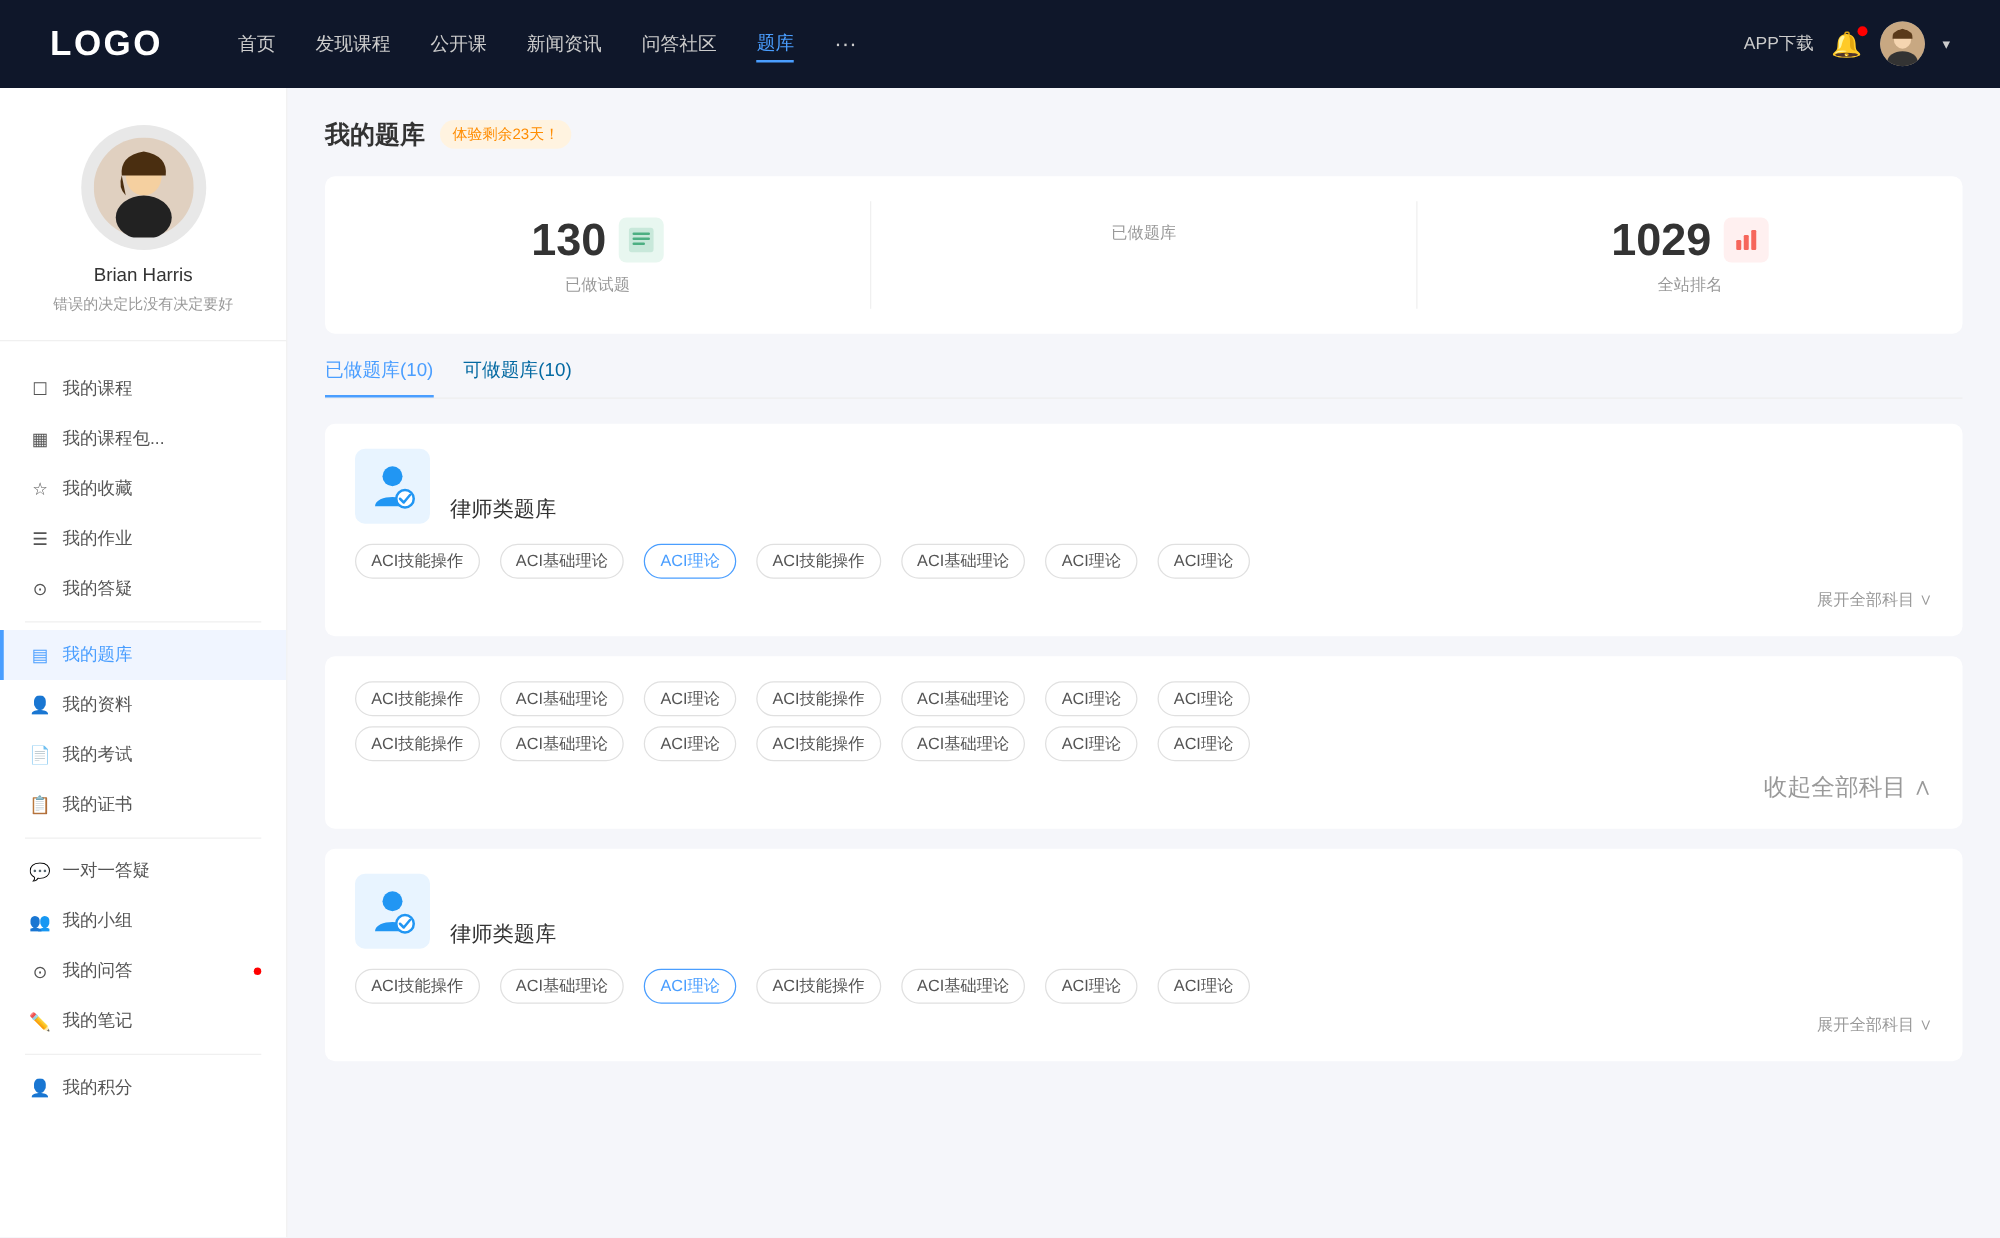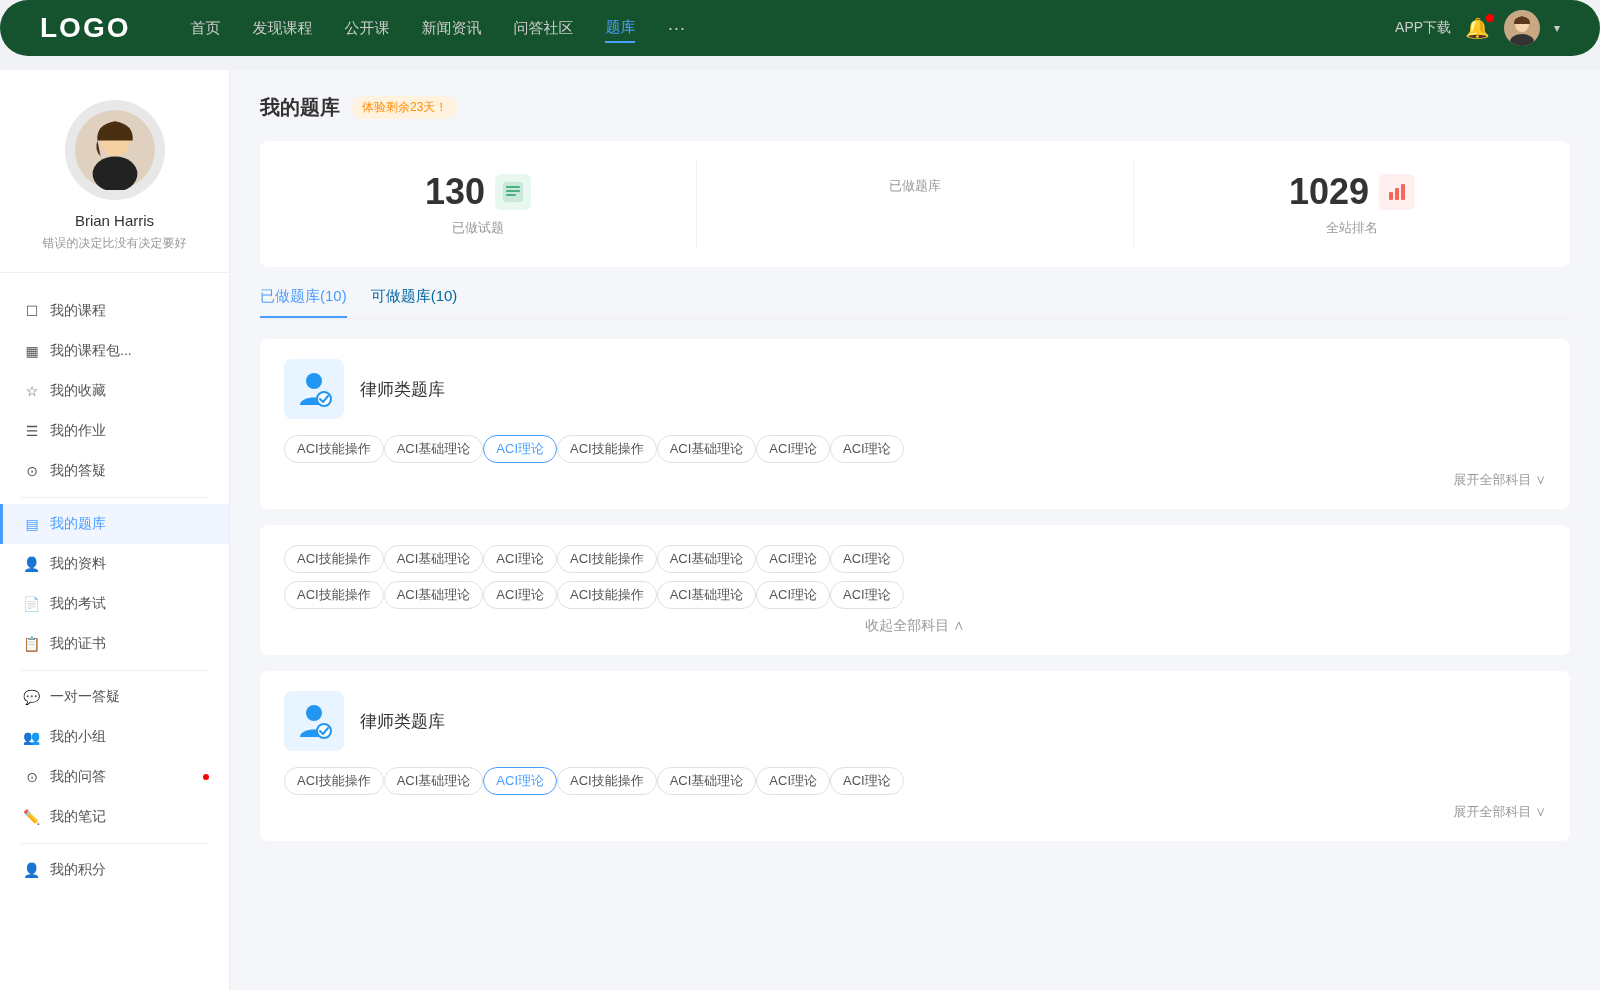--- a/index.html
+++ b/index.html
@@ -1,19 +1,19 @@
 <!DOCTYPE html>
 <html><head>
   <meta charset="utf-8">
   <style>
     * { box-sizing: border-box; margin: 0; padding: 0; }
     body { font-family: -apple-system, BlinkMacSystemFont, "PingFang SC", "Microsoft YaHei", sans-serif; background: #f0f2f5; color: #333; }
 
     
-    .header { background: #14532d; height: 56px; display: flex; align-items: center; padding: 0 40px; position: fixed; top: 0; left: 0; right: 0; z-index: 100; border-radius: 29px; }
+    .header { background: #0f172a; height: 70px; display: flex; align-items: center; padding: 0 40px; position: fixed; top: 0; left: 0; right: 0; z-index: 100; }
     .header-logo { color: #fff; font-size: 28px; font-weight: bold; letter-spacing: 2px; margin-right: 60px; }
     .header-nav { display: flex; gap: 32px; flex: 1; align-items: center; }
     .nav-item { color: #ccc; font-size: 15px; cursor: pointer; padding: 4px 0; }
     .nav-item.active { color: #4a9eff; border-bottom: 2px solid #4a9eff; }
     .nav-dots { color: #ccc; font-size: 18px; cursor: pointer; }
     .header-right { display: flex; align-items: center; gap: 14px; }
     .header-app { color: #ccc; font-size: 14px; cursor: pointer; }
     .header-bell { position: relative; cursor: pointer; }
     .bell-icon { font-size: 20px; color: #ccc; }
     .bell-badge { position: absolute; top: -2px; right: -4px; width: 8px; height: 8px; background: red; border-radius: 50%; }
@@ -58,28 +58,28 @@
     .stat-icon.red { background: #fff0f0; }
     .stat-label { font-size: 13px; color: #999; margin-top: 6px; }
 
     
     .tabs { display: flex; gap: 24px; margin-bottom: 20px; border-bottom: 1px solid #eee; }
     .tab { font-size: 15px; color: #0369a1; cursor: pointer; padding-bottom: 10px; }
     .tab.active { color: #4a9eff; border-bottom: 2px solid #4a9eff; font-weight: 500; }
 
     
     .qbank-section { background: #fff; border-radius: 8px; margin-bottom: 16px; padding: 20px 24px; }
-    .qbank-header { display: flex; align-items: center; gap: 16px; margin-bottom: 16px; }
+    .qbank-header { display: flex; align-items: flex-end; gap: 16px; margin-bottom: 16px; }
     .qbank-icon { width: 60px; height: 60px; background: #e8f4ff; border-radius: 8px; display: flex; align-items: center; justify-content: center; }
     .qbank-title { font-size: 17px; font-weight: 500; color: #333; }
-    .tags-row { display: flex; flex-wrap: wrap; gap: 0; margin-bottom: 8px; }
+    .tags-row { display: flex; flex-wrap: wrap; gap: 16px; margin-bottom: 8px; }
     .tag { padding: 4px 12px; border-radius: 16px; font-size: 13px; cursor: pointer; border: 1px solid #e0e0e0; color: #555; background: #fff; }
     .tag.active { border-color: #4a9eff; color: #4a9eff; background: #fff; }
     .expand-btn { text-align: right; font-size: 13px; color: #999; cursor: pointer; margin-top: 4px; }
-    .collapse-btn { text-align: center; font-size: 14px; color: #999; cursor: pointer; margin-top: 4px; }
+    .collapse-btn { text-align: right; font-size: 19px; color: #999; cursor: pointer; margin-top: 4px; }
 
     
     .pie-chart { width: 36px; height: 36px; }
   </style>
 </head>
 <body>
 
 <header class="header">
   <div class="header-logo">LOGO</div>
   <nav class="header-nav">

